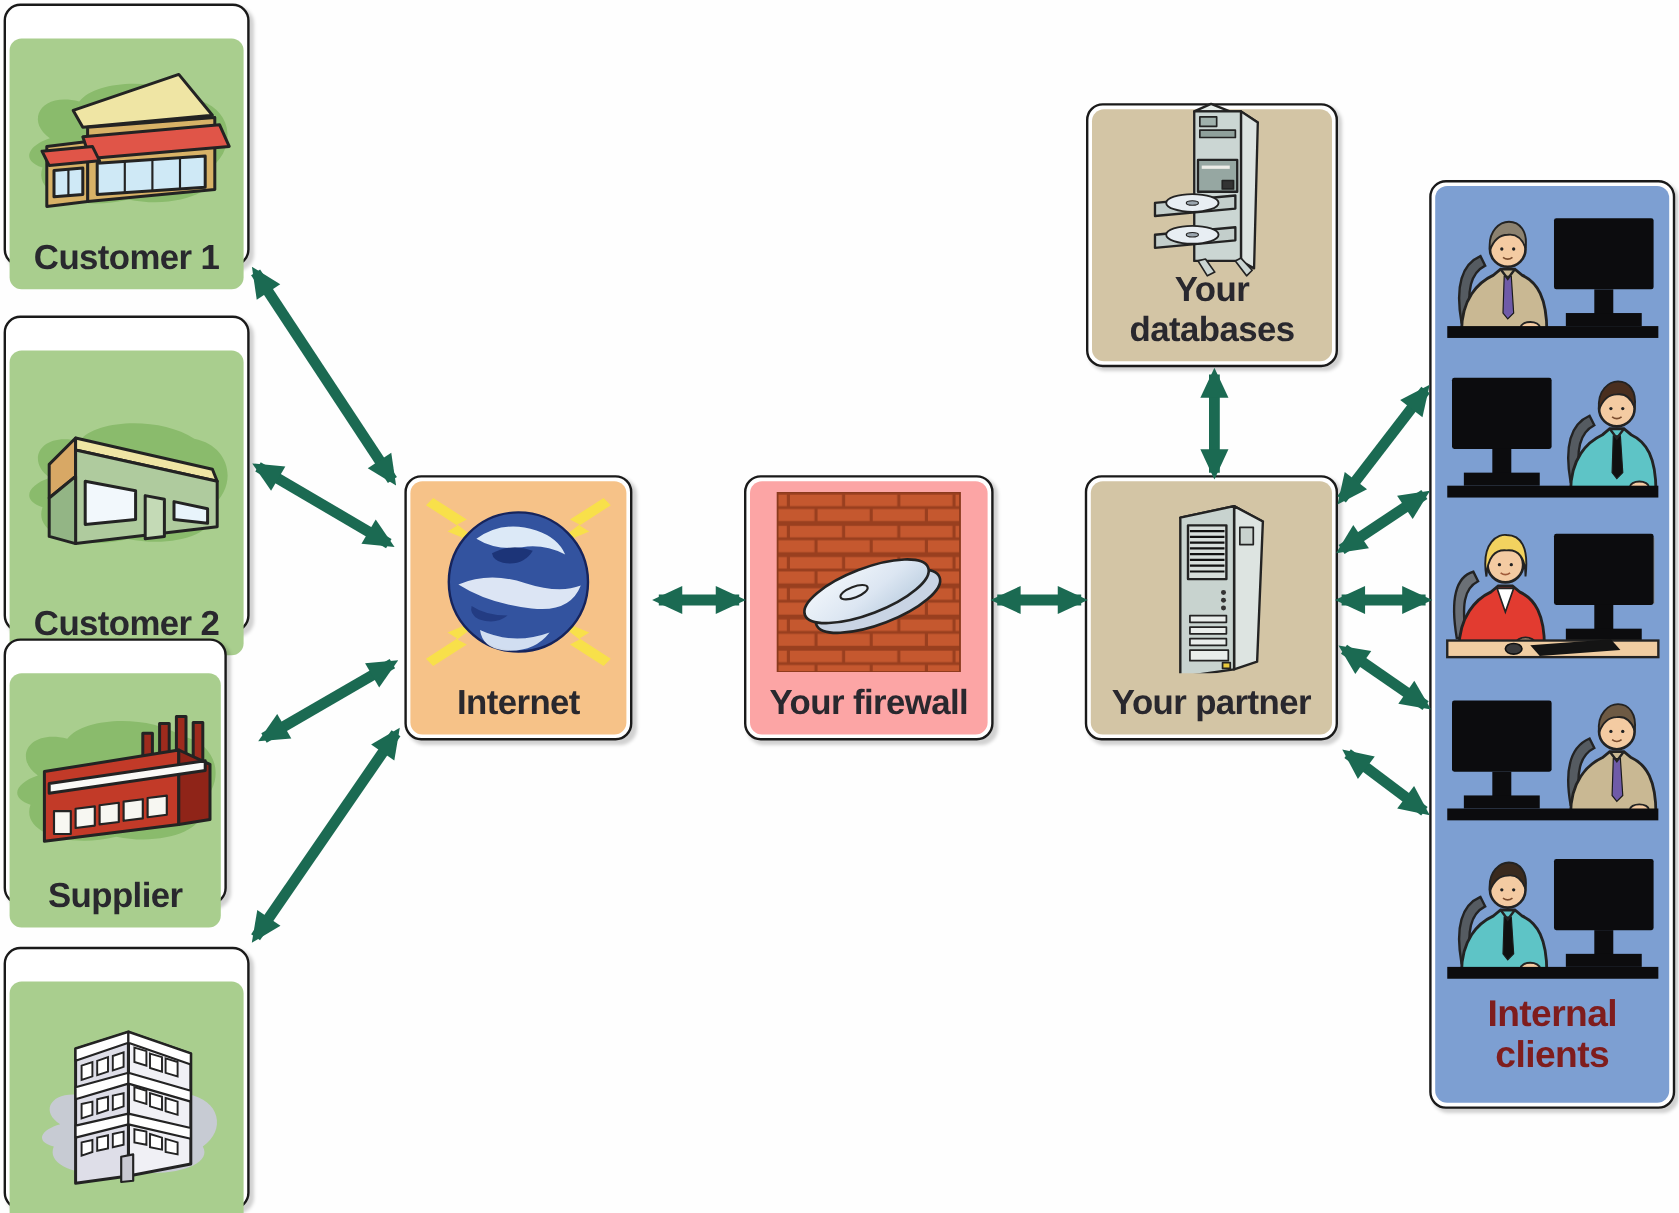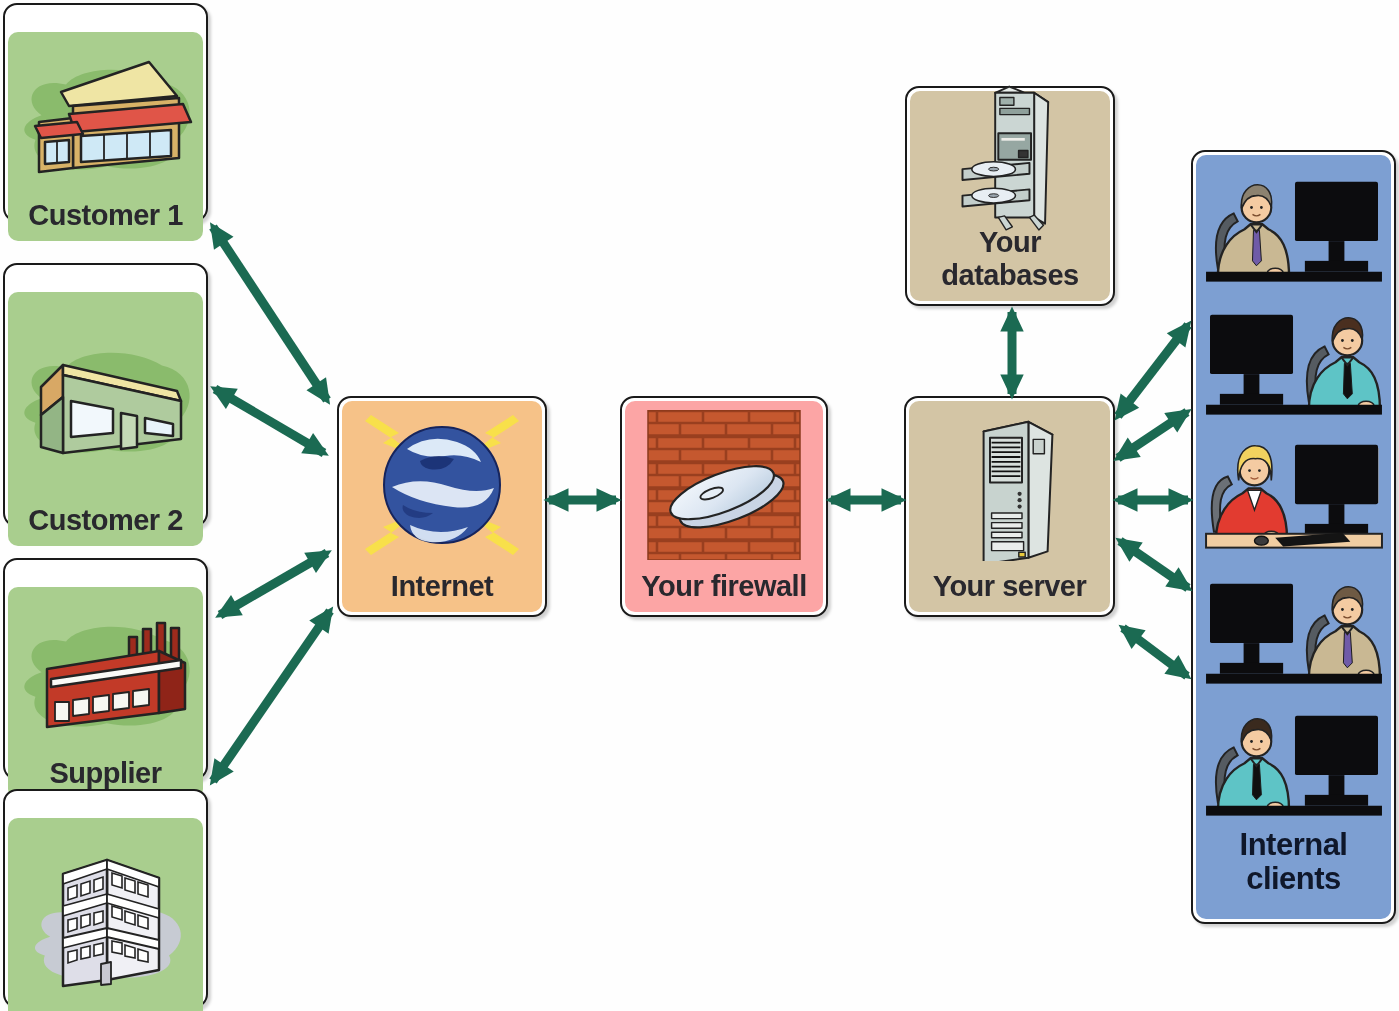--- a/index.html
+++ b/index.html
@@ -11,21 +11,21 @@
         align-items:center;box-sizing:border-box;}
   .fill-green{background:#A9CE8E;margin-top:24px;}
   .fill-orange{background:#F6C288;}
   .fill-purple{background:#fca5a5;}
   .fill-tan{background:#D3C5A5;}
   .fill-blue{background:#7D9FD2;}
   .art{flex:1 1 auto;display:flex;align-items:center;justify-content:center;min-height:0;}
   .art svg{display:block;}
   .label{flex:0 0 auto;font-weight:700;font-size:29px;line-height:1.12;color:#29282e;
          text-align:center;white-space:pre-line;padding:0 4px 10px 4px;letter-spacing:-0.5px;}
-  .clients-label{font-size:31px;padding-bottom:22px;color:#0f172a;}
+  .clients-label{font-size:31px;padding-bottom:22px;color:#7f1d1d;}
   #conn-layer{position:absolute;left:0;top:0;width:1399px;height:1011px;pointer-events:none;}
   .conn{stroke:currentColor;stroke-width:9;marker-start:url(#ah);marker-end:url(#ah);}
   .client-row{display:block;margin:5px auto 3px auto;}
   .outline{stroke:#232323;stroke-width:2.5;stroke-linejoin:round;}
   .thin{stroke:#232323;stroke-width:1.8;stroke-linejoin:round;}
 </style>
 </head>
 <body>
 
 <div class="stage">
@@ -107,21 +107,21 @@
           <polygon class="outline" points="30,92 52,74 52,130 30,124" fill="#93B585"></polygon>
           <polygon class="outline" points="60,78 102,86 102,110 60,114" fill="#F2F8FC"></polygon>
           <polygon class="outline" points="110,90 126,93 126,124 110,126" fill="#C4DAB6"></polygon>
           <polygon class="outline" points="134,95 162,101 162,113 134,110" fill="#E8F4FB"></polygon>
         </svg>
       </div>
       <div class="label">Customer 2</div>
     </div>
   </div>
 
-  <div class="node" style="left:3px;top:558px;width:205px;height:222px">
+  <div class="node" style="left:3px;top:532px;width:186px;height:222px">
     <div class="fill fill-green">
       <div class="art">
         <svg width="190" height="150" viewBox="0 0 190 150">
           <use href="#blob" fill="#8ABB6C" transform="translate(2,14) scale(1.02,1.02)"></use>
           <rect class="outline" x="118" y="40" width="8" height="26" fill="#9E2B1D"></rect>
           <rect class="outline" x="132" y="32" width="8" height="32" fill="#9E2B1D"></rect>
           <rect class="outline" x="146" y="26" width="8" height="38" fill="#9E2B1D"></rect>
           <rect class="outline" x="160" y="31" width="8" height="34" fill="#9E2B1D"></rect>
           <polygon class="outline" points="36,72 148,54 148,116 36,130" fill="#C23A28"></polygon>
           <polygon class="outline" points="148,54 174,66 174,112 148,116" fill="#8F2418"></polygon>
@@ -169,21 +169,21 @@
             <polygon points="101,87 111,89 111,100 101,98"></polygon>
               <polygon points="114,91 124,94 124,104 114,102"></polygon>
               <polygon points="127,95 137,98 137,108 127,106"></polygon>
           </g>
           <polygon class="thin" points="90,110 100,108 100,130 90,131" fill="#C9C9D2"></polygon>
         </svg>
       </div>
     </div>
   </div>
 
-  <div class="node" style="left:337px;top:396px;width:210px;height:221px">
+  <div class="node" style="left:337px;top:396px;width:190px;height:221px">
     <div class="fill fill-orange">
       <div class="art">
         <svg width="170" height="152" viewBox="0 0 170 152">
           <g fill="#F8E04A">
             <polygon points="14,6 42,24 34,28 60,48 26,34 34,29 8,12"></polygon>
             <polygon points="156,6 128,24 136,28 110,48 144,34 136,29 162,12"></polygon>
             <polygon points="14,146 42,128 34,124 60,104 26,118 34,123 8,140"></polygon>
             <polygon points="156,146 128,128 136,124 110,104 144,118 136,123 162,140"></polygon>
           </g>
           <circle cx="85" cy="76" r="58" fill="#33539F" stroke="#16245C" stroke-width="2"></circle>
@@ -227,21 +227,21 @@
             <circle cx="87" cy="114" r="2.6" fill="#333"></circle>
             <circle cx="87" cy="122" r="2.6" fill="#333"></circle>
           <rect class="thin" x="52" y="130" width="38" height="7" fill="#E9EDEB"></rect>
           <rect class="thin" x="52" y="142" width="38" height="7" fill="#E9EDEB"></rect>
           <rect class="thin" x="52" y="154" width="38" height="7" fill="#E9EDEB"></rect>
           <rect class="thin" x="52" y="166" width="40" height="11" fill="#E9EDEB"></rect>
           <rect class="thin" x="86" y="179" width="8" height="6" fill="#E9C93C"></rect>
           <rect class="thin" x="104" y="38" width="14" height="18" fill="#C9D2CE"></rect>
         </svg>
       </div>
-      <div class="label">Your server</div>
+      <div class="label">Your partner</div>
     </div>
   </div>
 
   <div class="node" style="left:905px;top:86px;width:210px;height:220px">
     <div class="fill fill-tan">
       <div class="art">
         <svg width="150" height="148" viewBox="0 0 150 190">
           <polygon class="outline" points="56,10 74,2 124,22 106,10" fill="#E8EEEB"></polygon>
           <polygon class="outline" points="106,10 124,22 120,178 106,170" fill="#DDE4E1"></polygon>
           <rect class="outline" x="56" y="10" width="50" height="160" fill="#CBD6D3"></rect>

